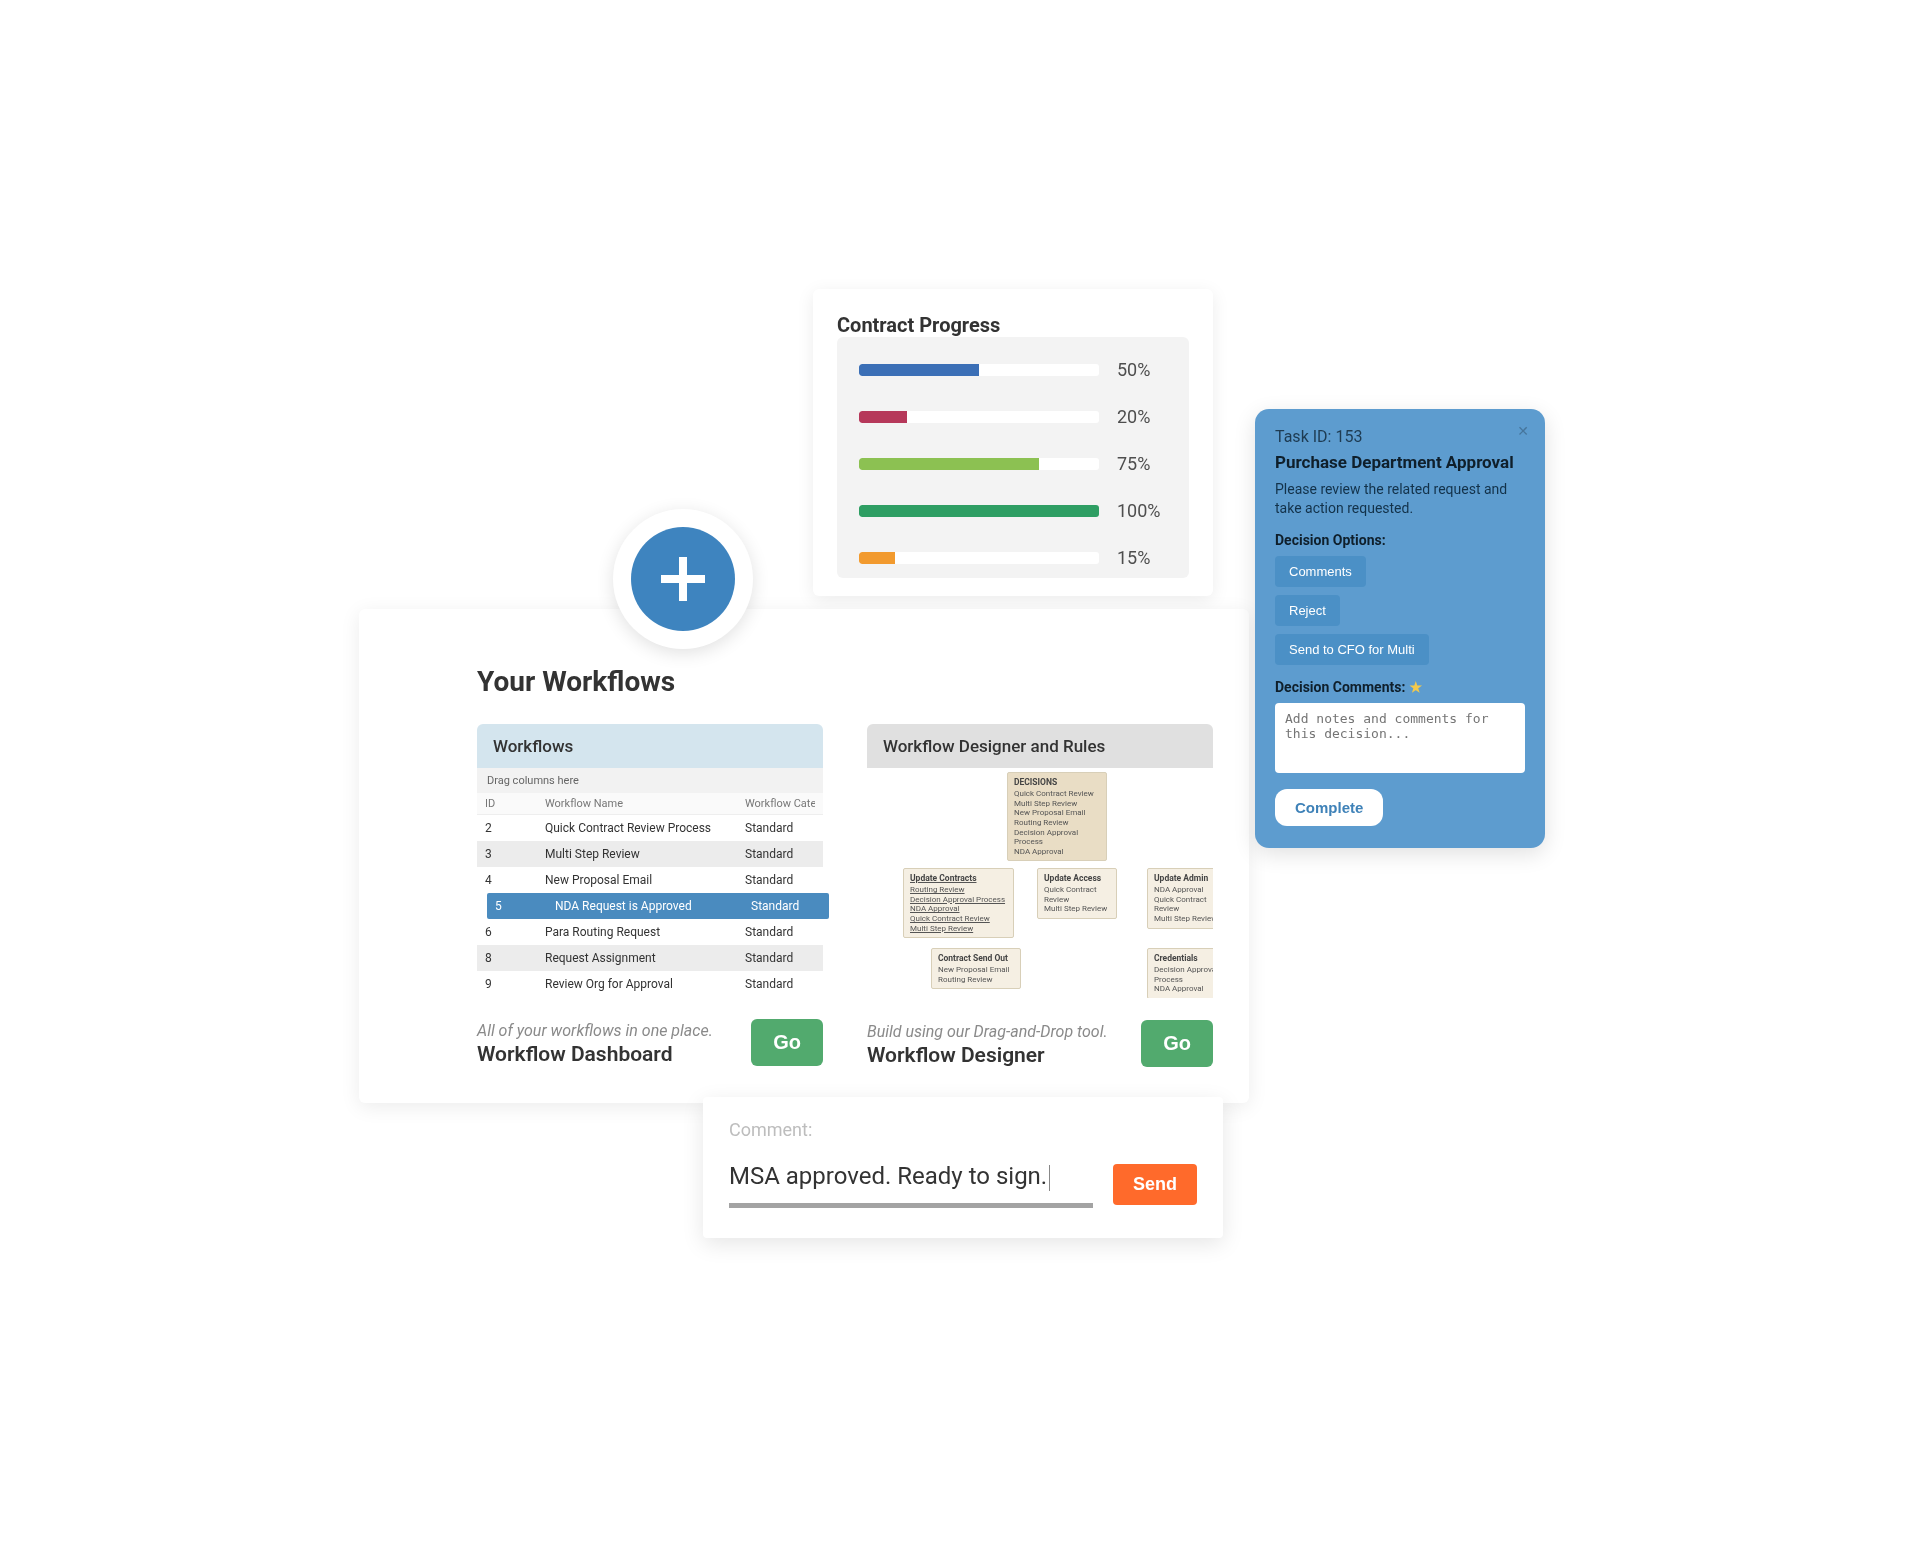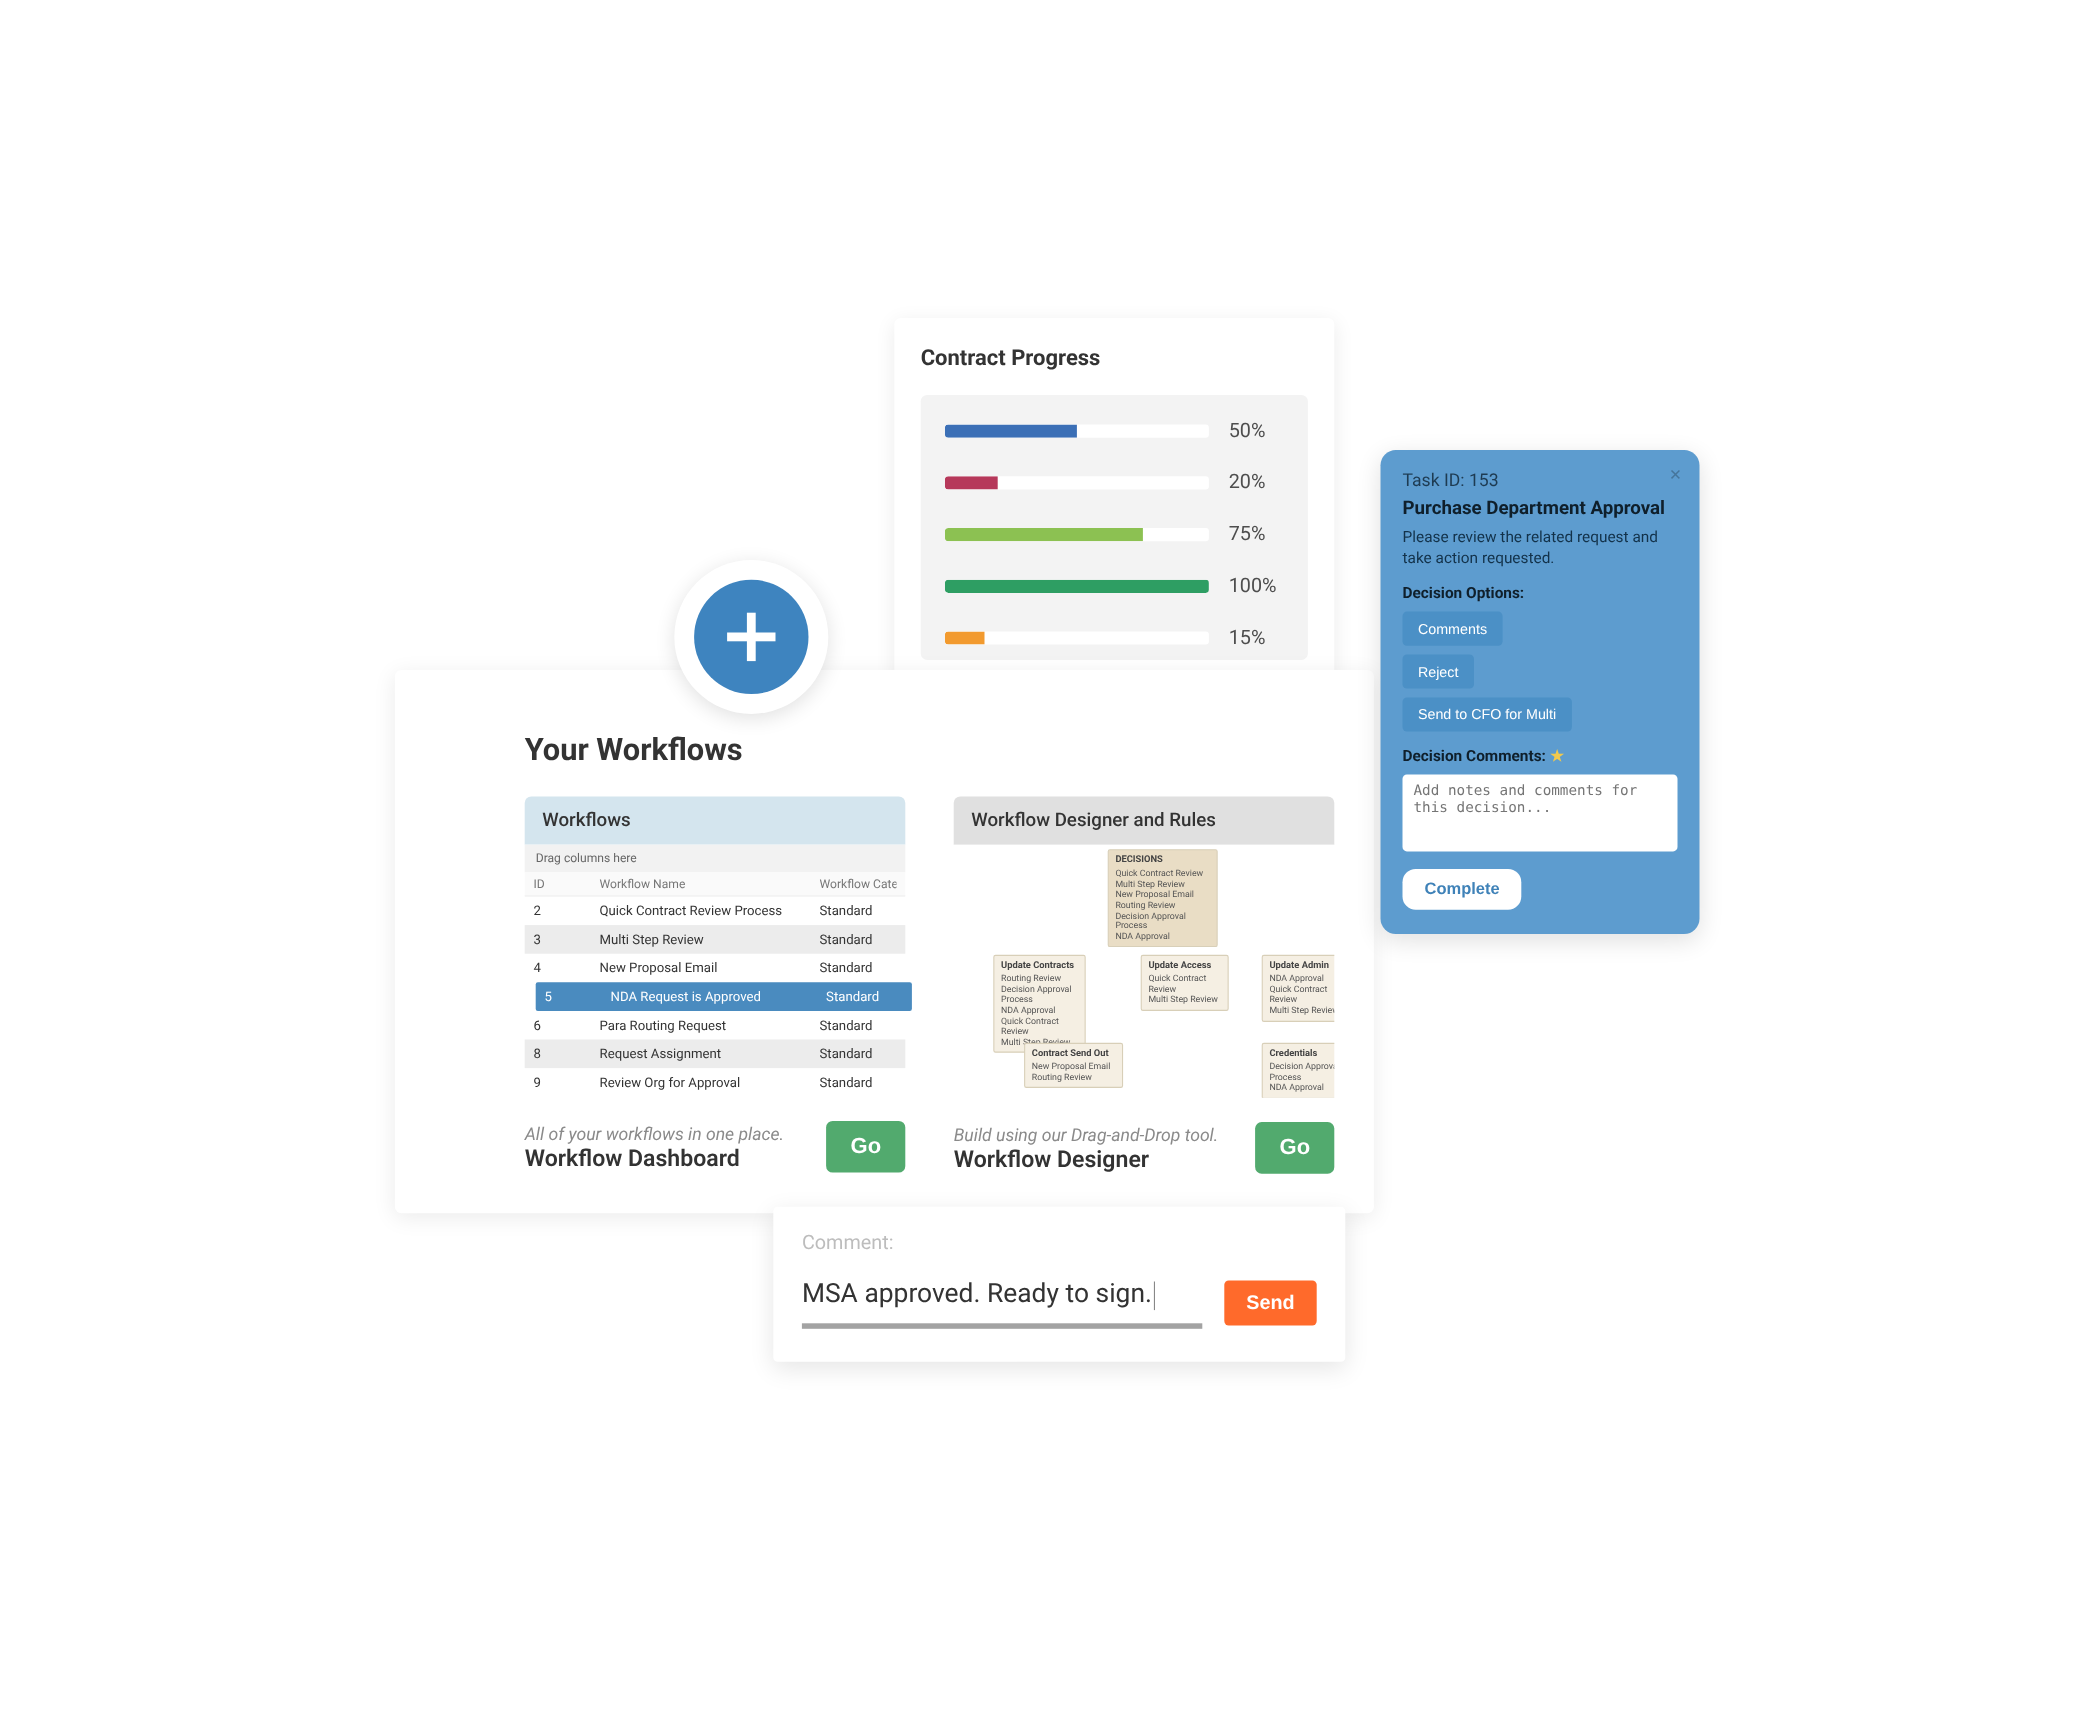--- a/index.html
+++ b/index.html
@@ -29,21 +29,20 @@
     background: #fff;
     border-radius: 6px;
     box-shadow: 0 4px 18px rgba(0,0,0,0.08);
     padding: 24px 24px 18px 24px;
     z-index: 2;
   }
   .progress-card h2 {
     font-size: 20px;
     font-weight: 700;
     color: #333;
-    margin-bottom: 22px;
   }
   .progress-body {
     background: #f3f3f3;
     border-radius: 6px;
     padding: 22px 22px 10px 22px;
   }
   .p-row { display: flex; align-items: center; margin-bottom: 26px; }
   .p-track {
     flex: 1;
     height: 12px;
@@ -368,21 +367,21 @@
         <div class="wf-designer-body">
           <div class="d-node decisions" style="left:140px;top:4px;width:100px;">
             <div class="d-title">DECISIONS</div>
             <div style="white-space:pre-line;">Quick Contract Review
 Multi Step Review
 New Proposal Email
 Routing Review
 Decision Approval Process
 NDA Approval</div>
           </div>
-          <div class="d-node" style="left:36px;top:100px;width:84px;">
+          <div class="d-node" style="left:36px;top:100px;width:111px;text-decoration:underline;">
             <div class="d-title">Update Contracts</div>
             <div style="white-space:pre-line;">Routing Review
 Decision Approval Process
 NDA Approval
 Quick Contract Review
 Multi Step Review</div>
           </div>
           <div class="d-node" style="left:170px;top:100px;width:80px;">
             <div class="d-title">Update Access</div>
             <div style="white-space:pre-line;">Quick Contract Review

